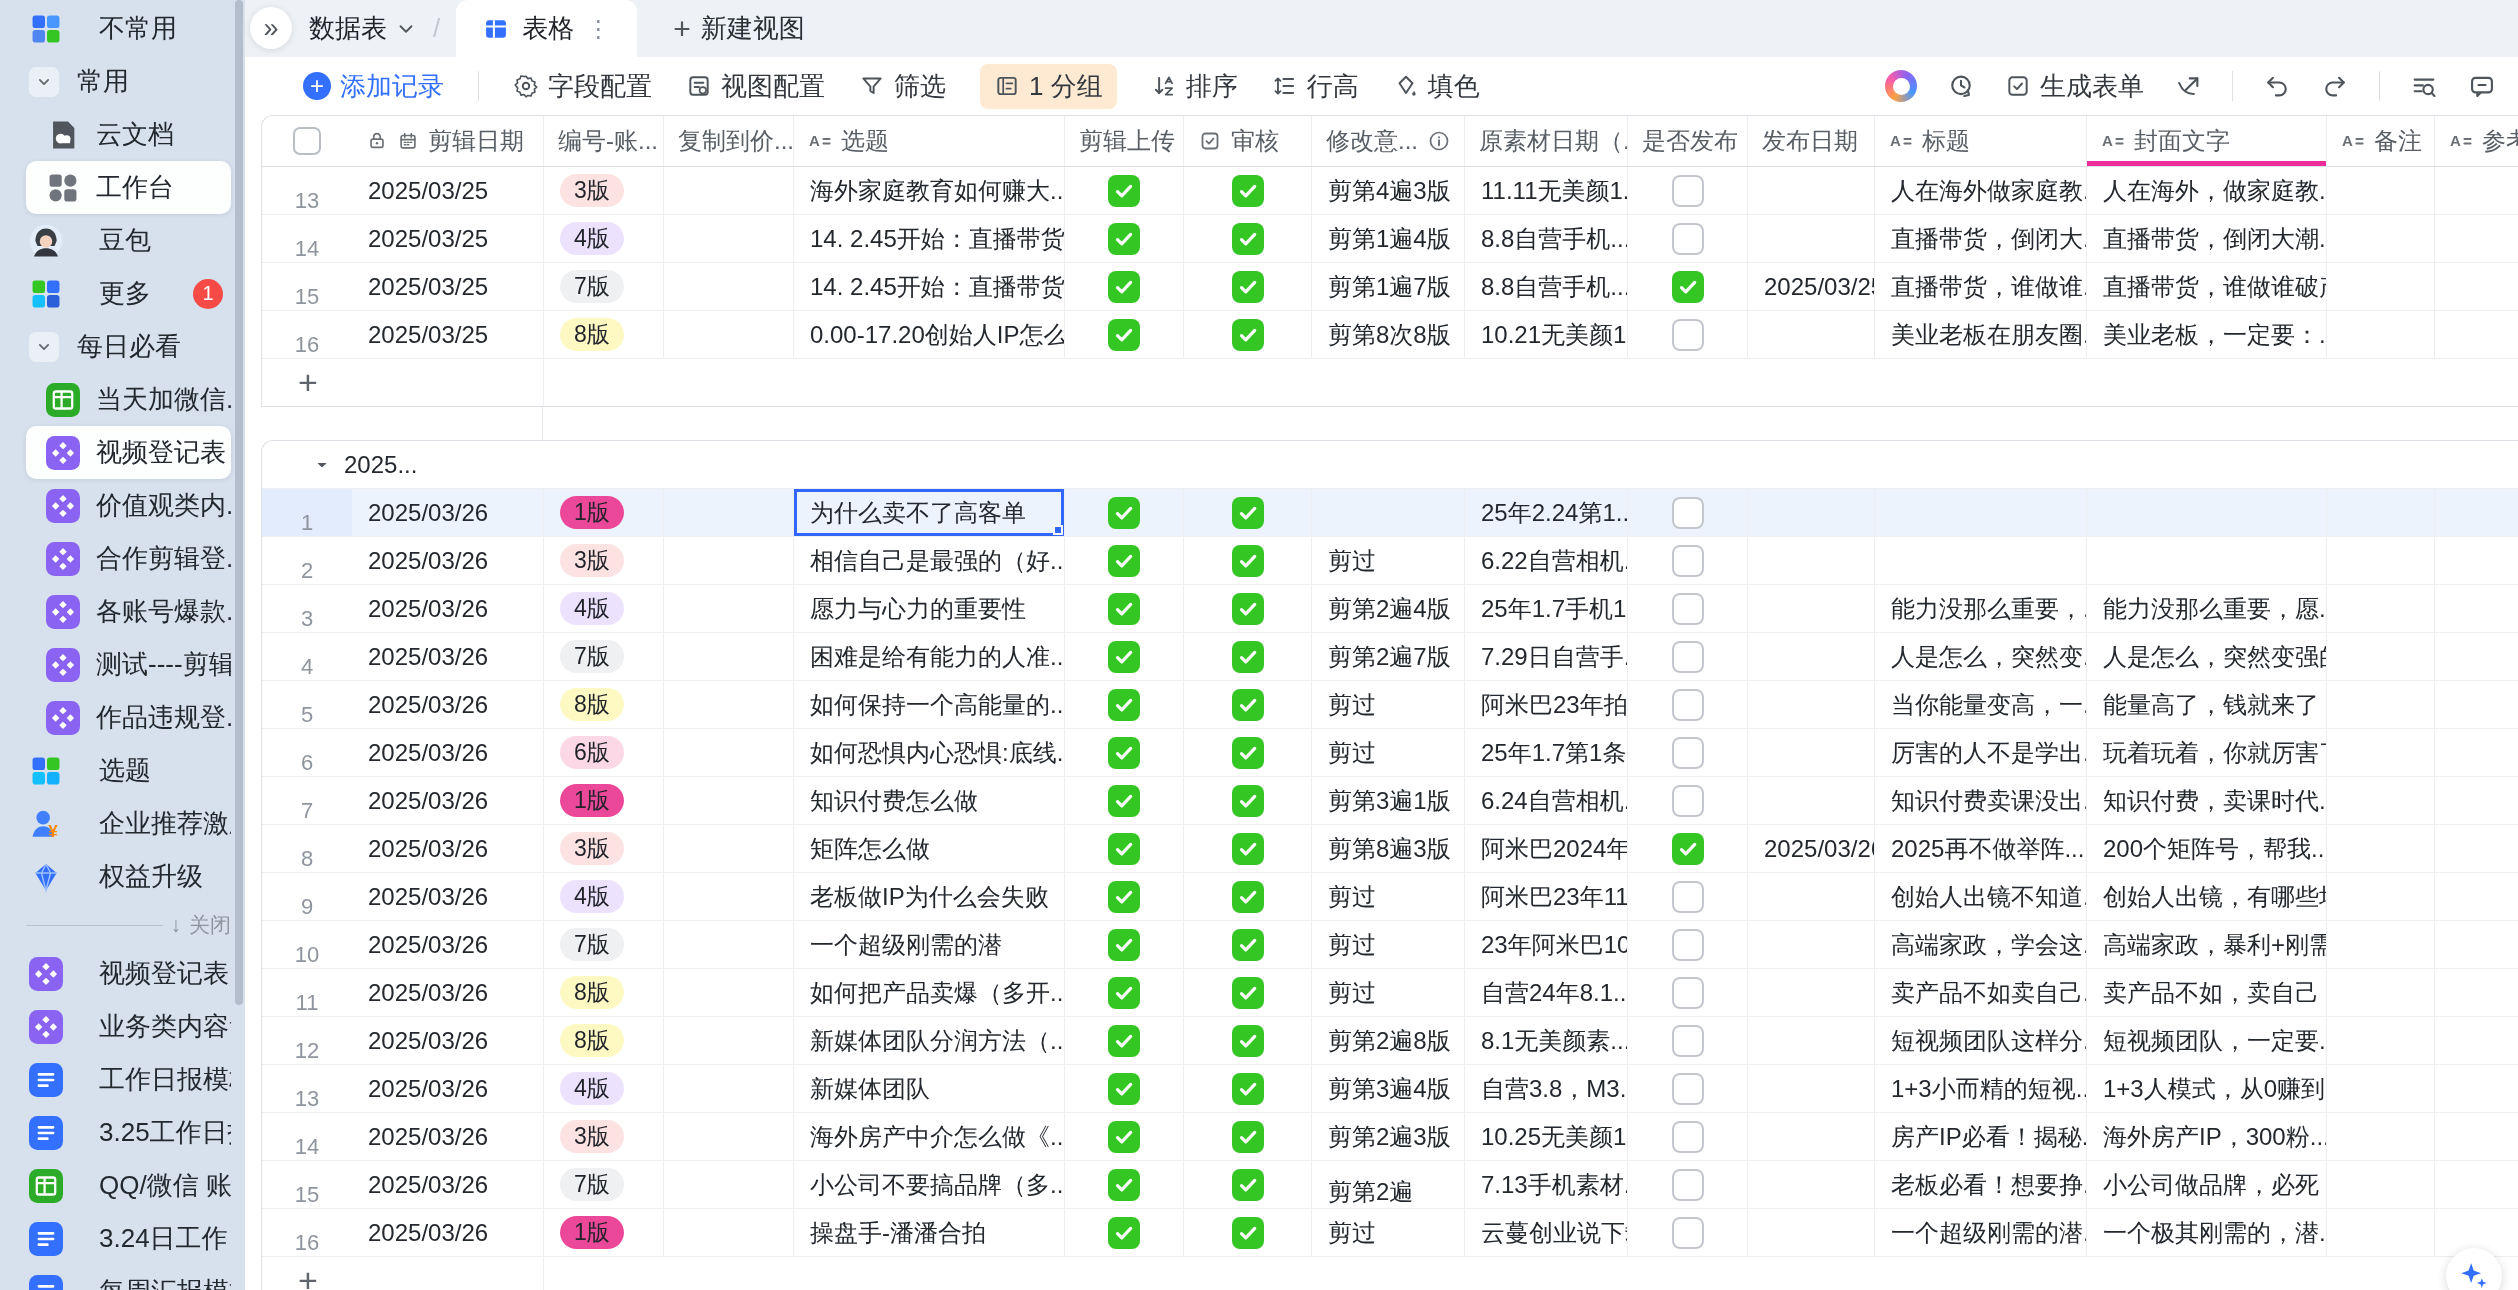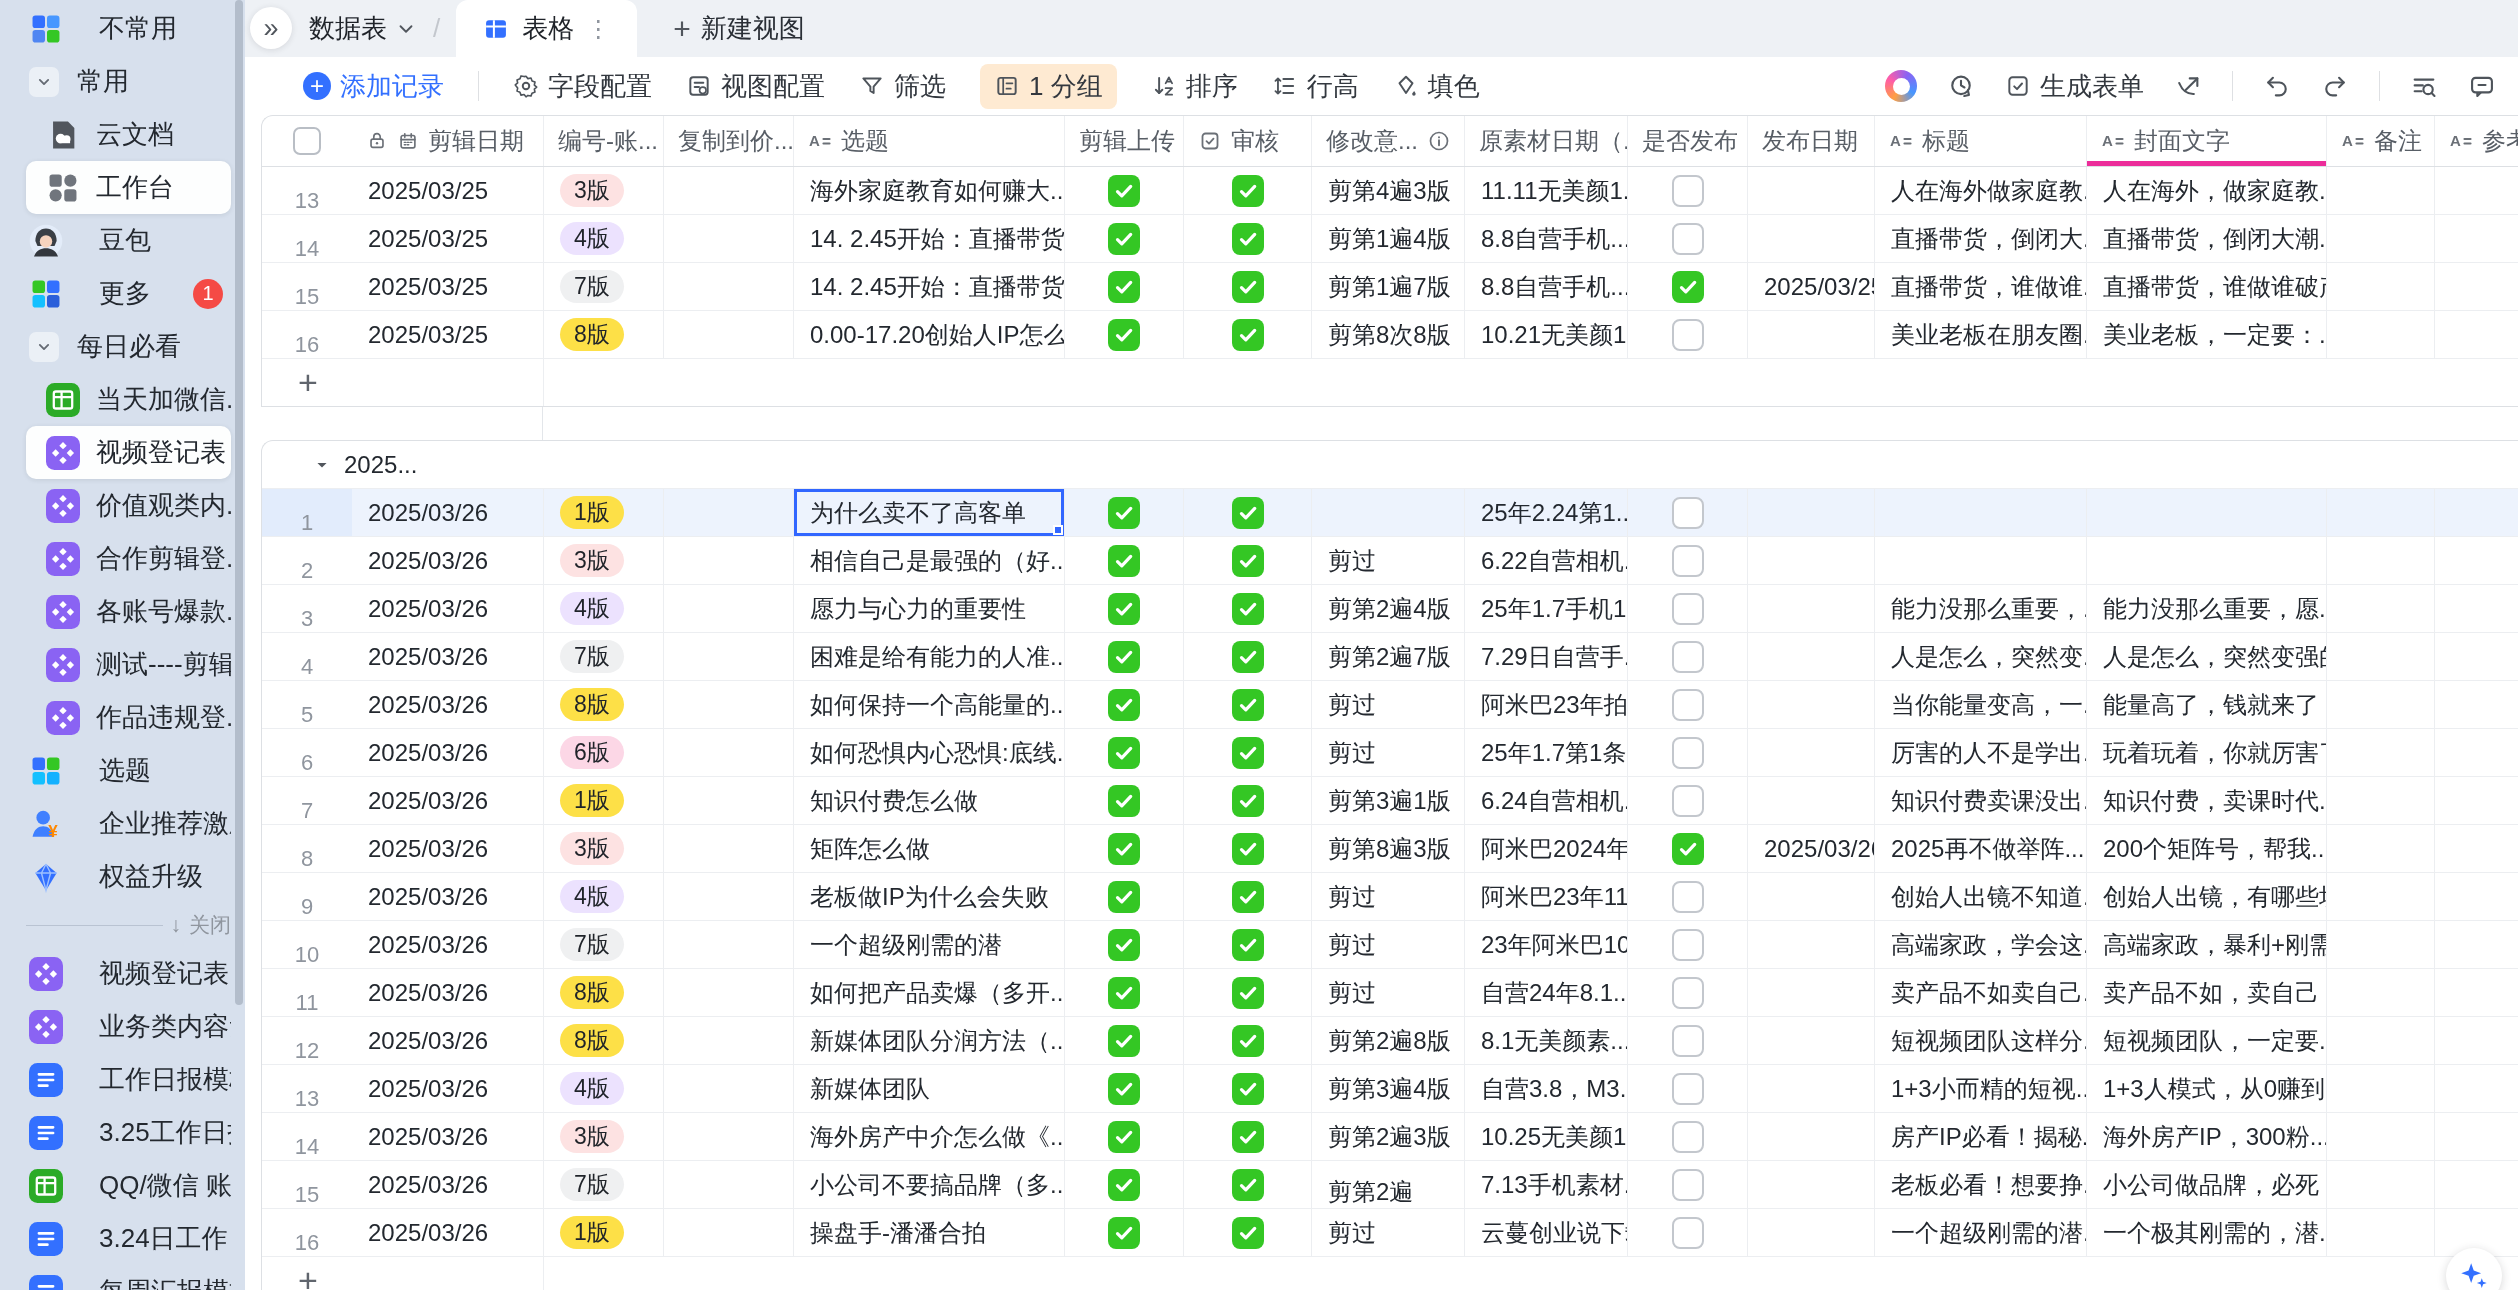--- a/index.html
+++ b/index.html
@@ -66,22 +66,22 @@
   .trow { display:flex; height:48px; border-bottom:1px solid #eceef1; background:#fff; }
   .tcell { flex:none; height:100%; display:flex; align-items:center; padding:0 16px; border-right:1px solid #eceef1; font-size:24px; color:#23282f; white-space:nowrap; overflow:hidden; position:relative; }
   .tcell.nb { border-right:none;align-items:flex-end; }
   .tcell.center { justify-content:center; padding:0; }
   .num { color:#8f959e; font-size:22px; }
   .rsel .tcell { background:#edf3fd; }
   .rsel .tcell.g { background:#e2ecfc; }
   .cellsel { box-shadow:inset 0 0 0 3px #3166ff; }
   .fh { position:absolute; right:1px; bottom:1px; width:10px; height:10px; background:#3166ff; border:2px solid #fff; }
   .badge { padding:3px 14px; border-radius:999px; font-size:23px; color:#1f2329; line-height:1.2; }
-  .v-blue{background:#fde047} .v-red{background:#fde2e2} .v-purple{background:#ece2fe}
-  .v-gray{background:#eff0f1} .v-lime{background:#fde047} .v-pink{background:#fcd7e6}
+  .v-blue{background:#ec4899} .v-red{background:#fde2e2} .v-purple{background:#ece2fe}
+  .v-gray{background:#eff0f1} .v-lime{background:#fef9c3} .v-pink{background:#fcd7e6}
   .ck { width:32px; height:32px; border-radius:8px; background:#34c724; display:flex; align-items:center; justify-content:center; flex:none; }
   .unck { width:32px; height:32px; border-radius:8px; border:2px solid #c3c7cd; background:#fff; flex:none; }
   .prow { display:flex; align-items:center; height:47px; position:relative; padding-left:36px; font-size:34px; color:#60656d; background:#fff; }
   .prow::after { content:''; position:absolute; left:281px; top:0; height:100%; width:1px; background:#eceef1; }
 
   .ai-fab { position:absolute; right:16px; bottom:-14px; width:56px; height:56px; border-radius:50%; background:#fff; box-shadow:0 2px 10px rgba(31,35,41,.18); display:flex; align-items:center; justify-content:center; }
 </style>
 </head>
 <body>
 

